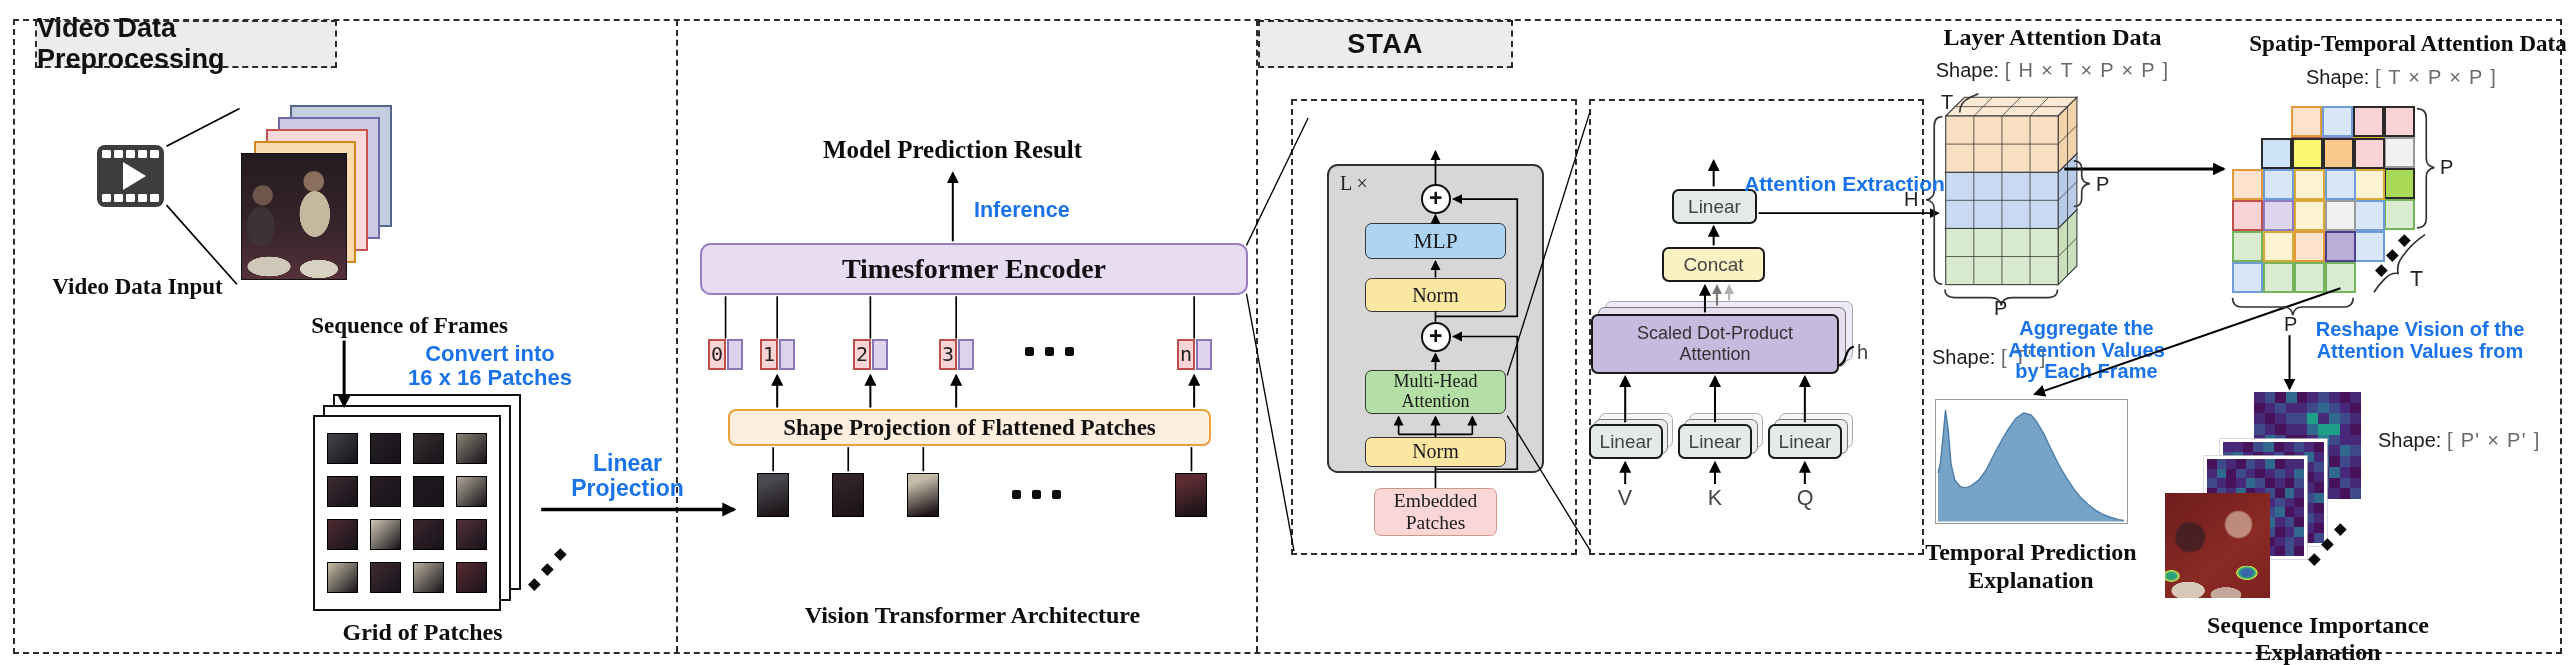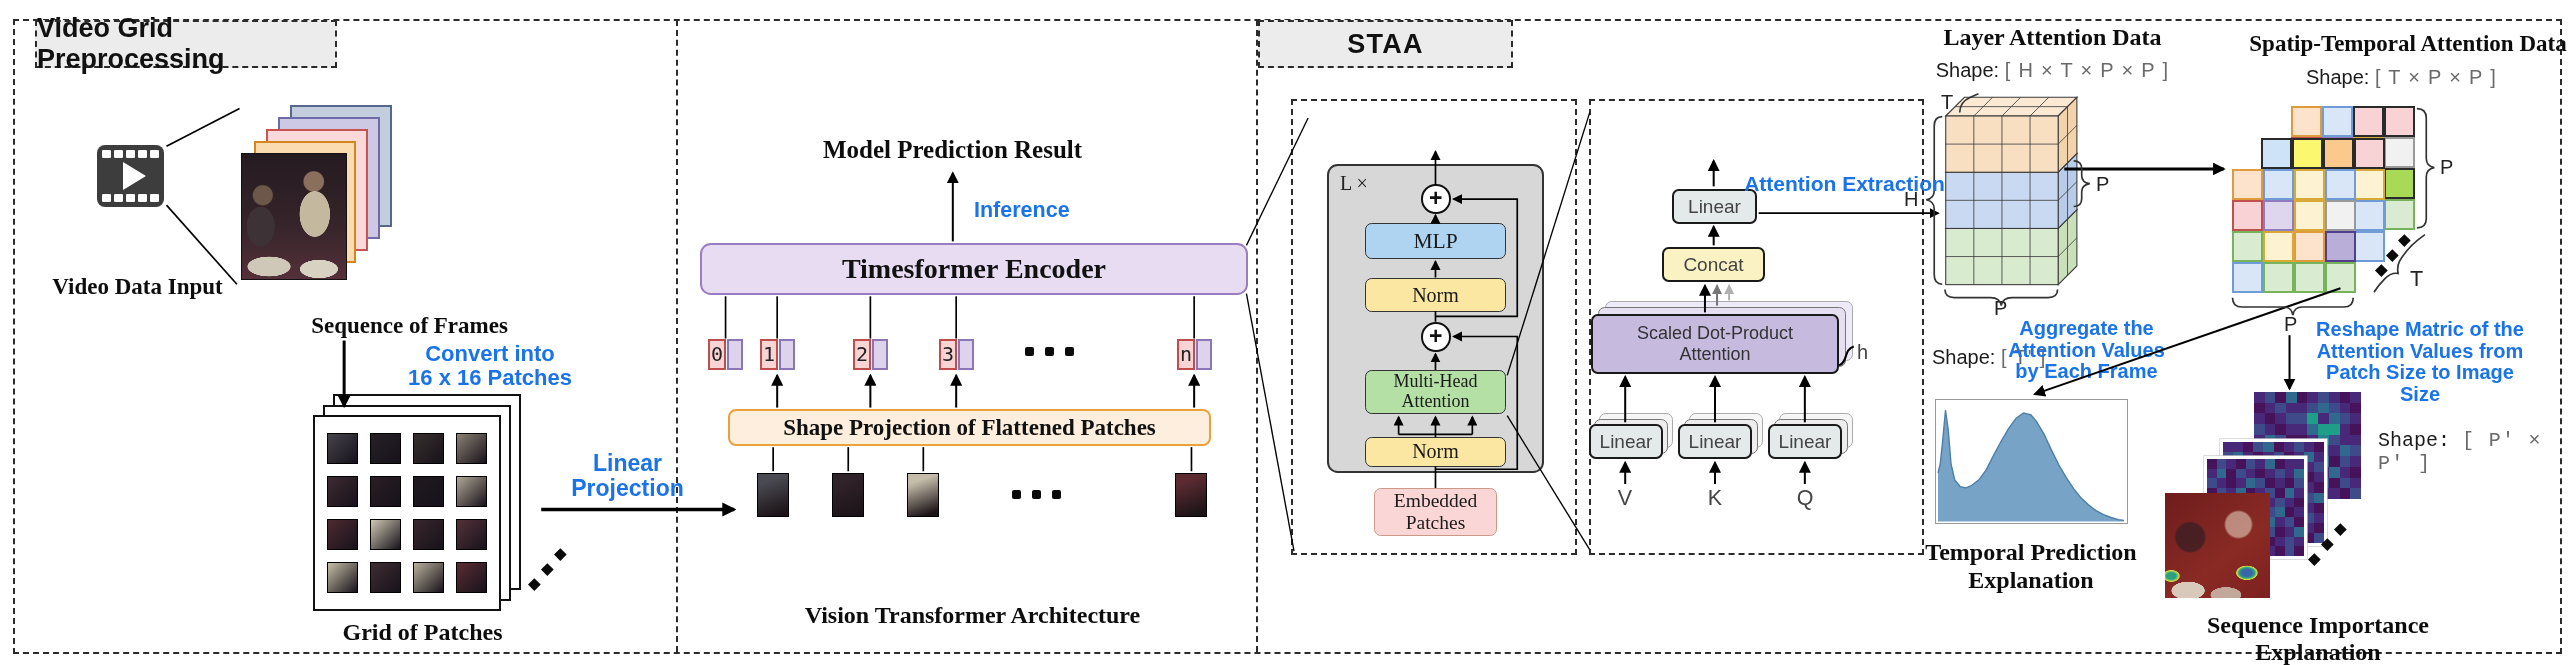--- a/index.html
+++ b/index.html
@@ -56,21 +56,21 @@
 </style>
 </head>
 <body>
 
 <div class="canvas">
 
   <div class="abs outer" style="left:13.4px;top:19px;width:2549px;height:635px;box-sizing:border-box;"></div>
   <div class="abs divider" style="left:676px;top:20px;height:632px;"></div>
   <div class="abs divider" style="left:1256px;top:20px;height:632px;"></div>
 
-  <div class="abs sectitle" style="left:35px;top:20px;width:302px;height:48px;box-sizing:border-box;">Video Grid Preprocessing</div>
+  <div class="abs sectitle" style="left:35px;top:20px;width:302px;height:48px;box-sizing:border-box;">Video Data Preprocessing</div>
 
   <div class="abs filmicon" style="left:97px;top:145px;width:67px;height:62px;">
     <div style="position:absolute;left:5.4px;top:5.4px;right:5.4px;display:flex;justify-content:space-between;">
       <div class="hole"></div>
         <div class="hole"></div>
         <div class="hole"></div>
         <div class="hole"></div>
         <div class="hole"></div>
       </div>
     <div style="position:absolute;left:5.4px;bottom:5.4px;right:5.4px;display:flex;justify-content:space-between;">
@@ -377,23 +377,22 @@
       <polygon id="histo-poly" fill="#76a3c6" stroke="none" points="3,181 3.0,108.6 6.3,95.0 9.9,61.0 14.1,15.1 18.2,44.0 22.4,95.0 27.9,118.8 36.2,129.0 44.5,130.7 52.9,127.3 63.9,118.8 75.0,103.5 86.1,81.4 97.2,61.0 108.3,42.3 119.3,27.0 130.4,19.3 141.5,21.9 149.8,32.1 160.9,50.8 172.0,74.6 183.1,96.7 194.1,115.4 205.2,132.4 216.3,146.0 227.4,156.2 238.4,164.7 249.5,170.7 260.6,174.9 271.7,178.0 280.0,179.3 280,181"></polygon>
       <polyline id="histo-line" fill="none" stroke="#4a7da8" stroke-width="2" points="3.0,108.6 6.3,95.0 9.9,61.0 14.1,15.1 18.2,44.0 22.4,95.0 27.9,118.8 36.2,129.0 44.5,130.7 52.9,127.3 63.9,118.8 75.0,103.5 86.1,81.4 97.2,61.0 108.3,42.3 119.3,27.0 130.4,19.3 141.5,21.9 149.8,32.1 160.9,50.8 172.0,74.6 183.1,96.7 194.1,115.4 205.2,132.4 216.3,146.0 227.4,156.2 238.4,164.7 249.5,170.7 260.6,174.9 271.7,178.0 280.0,179.3"></polyline>
     </svg>
   </div>
   <div class="abs serifcap ctr" style="left:1917px;top:538px;width:228px;font-size:24px;line-height:1.18;">
     <div>Temporal Prediction</div>
     <div>Explanation</div>
   </div>
 
   <div class="abs bluelab ctr" style="left:2306px;top:319px;width:228px;font-size:20px;">
-    <div>Reshape Matric of the</div>
+    <div>Reshape Vision of the</div>
     <div>Attention Values from</div>
-    <div>Patch Size to Image Size</div>
   </div>
 
   <div id="heatmaps">
       <div style="position: absolute; left: 2254px; top: 392px; width: 107px; height: 107px; z-index: 1; display: grid; grid-template-columns: repeat(10, 1fr); grid-template-rows: repeat(10, 1fr); border: none; box-shadow: none;">
         <div style="background: rgb(72, 40, 120);"></div>
         <div style="background: rgb(62, 74, 137);"></div>
         <div style="background: rgb(70, 19, 91);"></div>
         <div style="background: rgb(49, 104, 142);"></div>
         <div style="background: rgb(70, 19, 91);"></div>
         <div style="background: rgb(72, 40, 120);"></div>
@@ -696,21 +695,21 @@
         <div style="background: rgb(62, 74, 137);"></div>
         <div style="background: rgb(70, 19, 91);"></div>
       </div>
     </div>
   <div class="abs photored" style="left:2165px;top:493px;width:105px;height:105px;z-index:5;"></div>
   <div class="abs" style="left:2310px;top:525px;z-index:6;">
     <div class="dmdot" style="position:absolute;left:25.5px;top:0;"></div>
     <div class="dmdot" style="position:absolute;left:12.7px;top:14.8px;"></div>
     <div class="dmdot" style="position:absolute;left:0;top:29.5px;"></div>
   </div>
-  <div class="abs shapelab" style="left:2378px;top:429px;font-family:Liberation Mono, monospace;">
+  <div class="abs shapelab" style="left:2378px;top:429px;">
     <span>Shape:</span>
     <span class="val">[ P' × P' ]</span>
   </div>
   <div class="abs serifcap ctr" style="left:2167px;top:612px;width:302px;font-size:24px;">Sequence Importance Explanation</div>
 
   <svg class="overlay" width="2576" height="665" viewBox="0 0 3840 992">
     <defs>
       <marker id="ah" viewBox="0 0 10 10" refX="8.5" refY="5" markerWidth="6" markerHeight="6" orient="auto-start-reverse">
         <path d="M0,0 L10,5 L0,10 z" fill="#000"></path>
         </marker>

